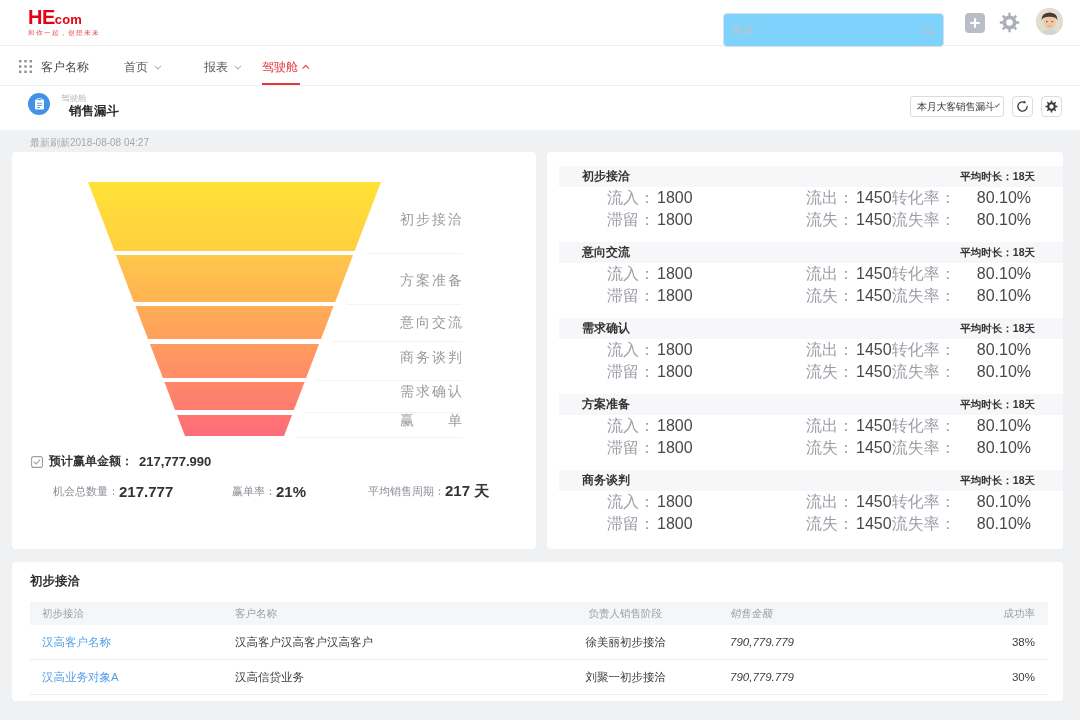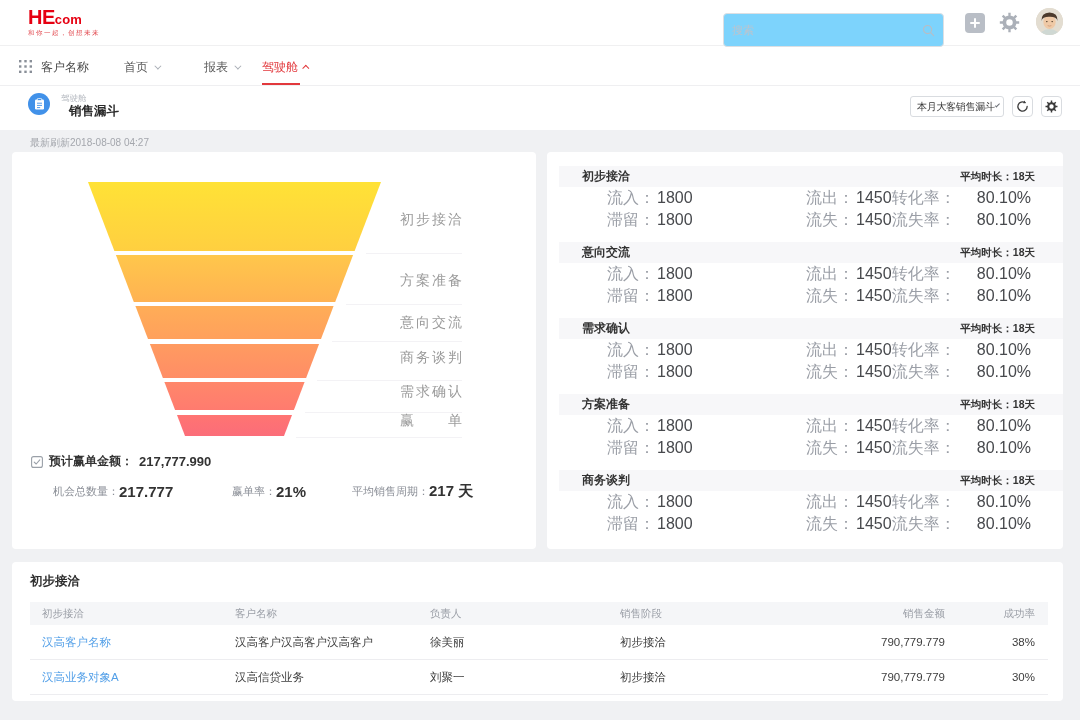--- a/index.html
+++ b/index.html
@@ -59,43 +59,43 @@
   .fseg { position:absolute; left:0; width:293px; }
   .flabel { position:absolute; left:388px; width:62px; height:18px; line-height:18px; font-size:14px; color:#9b9b9b; text-align:justify; text-align-last:justify; }
   .fline { position:absolute; height:1px; background:#f3f2f5; }
   .expected { position:absolute; left:19px; top:301px; display:flex; align-items:center; }
   .expected .ck { margin-right:6px; }
   .expected .lab { font-size:12px; font-weight:bold; color:#333; }
   .expected .val { font-size:13px; font-weight:600; color:#333; margin-left:6px; }
   .fstats { position:absolute; top:331px; height:17px; display:flex; align-items:center; }
   .fstats .lab { font-size:11px; color:#8a8e96; }
   .fstats .val { font-size:15px; font-weight:600; color:#333; }
-  .fs1 { left:41px; } .fs2 { left:220px; } .fs3 { left:340px; }
+  .fs1 { left:41px; } .fs2 { left:220px; } .fs3 { left:356px; }
 
   
   .stage-sec { position:absolute; left:0; width:516px; }
   .stage-head { margin-left:12px; height:21px; background:#f7f7f9; display:flex; align-items:center; justify-content:space-between; padding:0 28px 0 23px; }
   .stage-head .t { font-size:12px; font-weight:bold; color:#333; }
   .stage-head .avg { font-size:10.5px; font-weight:bold; color:#333; }
   .stage-row { height:22px; display:flex; align-items:center; padding:0 32px 0 35px; font-size:16px;margin-left:25px; }
   .stage-row .cell { display:flex; align-items:baseline; }
   .stage-row .c1 { width:199px; }
   .stage-row .c2 { flex:1; }
   .stage-row .c3 { justify-content:flex-end;gap:19px; }
   .stage-row .lab { color:#9a9ea6; }
   .stage-row .val { color:#47494d; margin-left:2px; }
 
   
   .tbl-title { position:absolute; left:18px; top:11px; font-size:12.5px; font-weight:bold; color:#2f2f2f; }
   .tbl { position:absolute; left:18px; top:40px; width:1018px; }
   .tbl-row { display:flex; align-items:center; }
   .tbl-head { height:23px; background:#f5f6f8; font-size:10.5px; color:#9a9ea6; }
   .tbl-r { height:35px; font-size:11.5px; color:#3d3d3d; border-bottom:1px solid #ededf0; }
-  .tc1 { width:205px; padding-left:12px; } .tc2 { width:195px; } .tc3 { width:190px; }
-  .tc4 { width:110px; } .tc5 { width:215px; text-align:right; } .tc6 { flex:1; text-align:right; padding-right:13px; }
+  .tc1 { width:205px; padding-left:12px; } .tc2 { width:195px; } .tc3 { width:190px;text-align:right; }
+  .tc4 { width:110px; } .tc5 { width:215px; text-align:left;font-style:italic; } .tc6 { flex:1; text-align:right; padding-right:13px; }
   a.link { color:#54a0e8; text-decoration:none; cursor:pointer; }
 </style>
 </head>
 <body>
 
 <div class="topbar">
   <div class="logo">
     <span class="big">HE</span><span class="small">com</span>
     <span class="tagline">和你一起，创想未来</span>
   </div>

